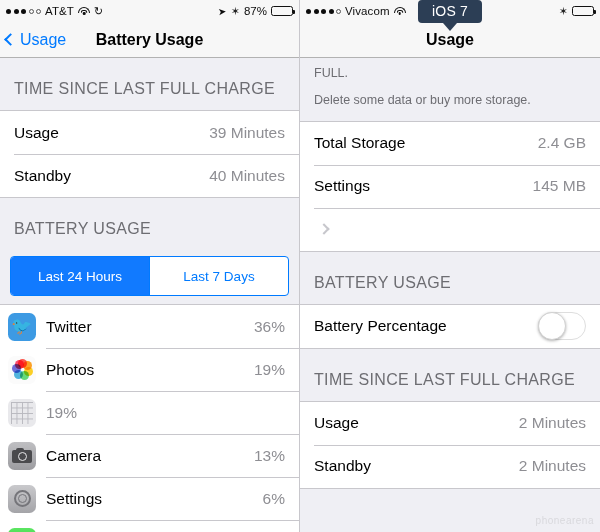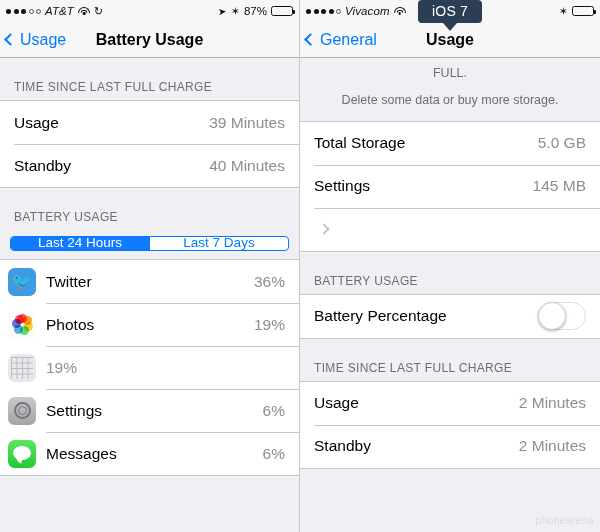--- a/index.html
+++ b/index.html
@@ -17,21 +17,21 @@
   .statusbar {
     height: 22px; background: #f7f7f7;
     display: flex; align-items: center;
     padding: 0 6px; position: relative;
     font-size: 11px; color: #0d0d0d;
   }
   .sb-left { display: flex; align-items: center; gap: 4px; }
   .dots { display: flex; align-items: center; gap: 2.5px; }
   .dot { width: 5px; height: 5px; border-radius: 50%; background: #0d0d0d; }
   .dot.hollow { background: transparent; border: 1px solid #555; width: 5px; height: 5px; }
-  .carrier { font-size: 11.5px; letter-spacing: .1px; font-style: italic; }
+  .carrier { font-size: 11.5px; letter-spacing: .1px; }
   .wifi-ic { display: inline-block; width: 12px; height: 10px; position: relative; }
   .wifi-ic i { position: absolute; left: 50%; transform: translateX(-50%);
     border: 1.4px solid #111; border-bottom: none;
     border-radius: 50% 50% 0 0 / 100% 100% 0 0; }
   .wifi-ic i.a { width: 12px; height: 6px; top: 1px; }
   .wifi-ic i.b { width: 7px; height: 3.6px; top: 3.6px; }
   .wifi-ic i.c { width: 2.6px; height: 2.6px; top: 6.4px; background: #111; border-radius: 50%; border: none; }
   .sync-ic { font-size: 11px; color: #111; }
   .sb-right { position: absolute; right: 6px; top: 0; height: 22px;
     display: flex; align-items: center; gap: 4px; font-size: 11px; }
@@ -79,27 +79,26 @@
   .nav-title {
     position: absolute; left: 0; right: 0; text-align: center;
     font-size: 16px; font-weight: bold; color: #000; pointer-events: none;
   }
   .phone.left .nav-title { left: 40px; right: 40px; }
   .phone.right .nav-title { left: 60px; right: 60px; }
 
   
   .content { height: calc(532px - 22px - 36px); background: #efeff4; overflow: hidden; position: relative; }
   .grp-header {
-    font-size: 12px; color: #6d6d72; letter-spacing: .35px;
-    padding: 22px 12px 6px 14px; text-transform: uppercase;
+    font-size: 16px; color: #6d6d72; letter-spacing: .35px;
+    padding: 22px 12px 12px 14px; text-transform: uppercase;
   }
   .grp-footer {
     font-size: 12.5px; color: #6d6d72; line-height: 1.55;
     padding: 0 14px 0 14px;
-    text-align: center;
   }
   .grp-footer .l1 { padding-top: 6px; }
   .grp-footer .l2 { padding-top: 8px; padding-bottom: 10px; }
   .cells { background: #ffffff; border-top: 1px solid #c8c7cc; border-bottom: 1px solid #c8c7cc; }
   .cell {
     display: flex; align-items: center;
     height: 43px; padding-left: 14px; padding-right: 14px;
     position: relative; background: #ffffff;
   }
   .cell + .cell::before {
@@ -112,22 +111,22 @@
   .cell-value { font-size: 15.5px; color: #8e8e93; }
   .chev-right {
     width: 8px; height: 8px; border-top: 2px solid #c7c7cc;
     border-right: 2px solid #c7c7cc; transform: rotate(45deg);
     margin-left: 6px;
   }
 
   
   .seg-wrap { padding: 6px 10px 8px; background: #efeff4; }
   .seg {
-    display: flex; height: 15px; border: 1px solid #007aff;
-    border-radius: 4px; overflow: hidden; background: #fff; align-items: flex-end;
+    display: flex; height: 40px; border: 1px solid #007aff;
+    border-radius: 4px; overflow: hidden; background: #fff;
   }
   .seg div {
     flex: 1; display: flex; align-items: center; justify-content: center;
     font-size: 13.5px; color: #007aff; cursor: pointer;
   }
   .seg div.on { background: #117aff; color: #fff; }
   .seg div + div { border-left: 1px solid #007aff; }
 
   
   .appicon {
@@ -267,20 +266,29 @@
           <span class="cell-label">Photos</span>
           <span class="cell-value">19%</span>
         </div>
         <div class="cell with-icon">
           <span class="appicon ic-home">
               <span class="grid"></span>
             </span>
           <span class="cell-value">19%</span>
         </div>
         <div class="cell with-icon">
+          <span class="appicon ic-camera">
+              <span class="bump"></span>
+              <span class="body"></span>
+              <span class="lens"></span>
+            </span>
+          <span class="cell-label">Camera</span>
+          <span class="cell-value">13%</span>
+        </div>
+        <div class="cell with-icon">
           <span class="appicon ic-settings">
               <span class="g1"></span>
               <span class="g2"></span>
             </span>
           <span class="cell-label">Settings</span>
           <span class="cell-value">6%</span>
         </div>
         <div class="cell with-icon">
           <span class="appicon ic-messages">
               <span class="bub"></span>
@@ -316,38 +324,34 @@
         <span class="batt"><span class="fill" style="width:100%"></span></span>
       </div>
     </div>
 
     <div class="badge-wrap">
       <div class="badge">iOS 7</div>
       <div class="badge-tail"></div>
     </div>
 
     <div class="navbar">
-      <div class="nav-back">
-        <span class="chev-left"></span>
-        <span>General</span>
-      </div>
       <div class="nav-title">Usage</div>
     </div>
 
     <div class="content">
 
       <div class="grp-footer">
         <div class="l1">FULL.</div>
         <div class="l2">Delete some data or buy more storage.</div>
       </div>
 
       <div class="cells">
         <div class="cell">
           <span class="cell-label">Total Storage</span>
-          <span class="cell-value">5.0 GB</span>
+          <span class="cell-value">2.4 GB</span>
         </div>
         <div class="cell">
           <span class="cell-label">Settings</span>
           <span class="cell-value">145 MB</span>
         </div>
         <div class="cell">
           <span class="chev-right"></span>
         </div>
       </div>
 

